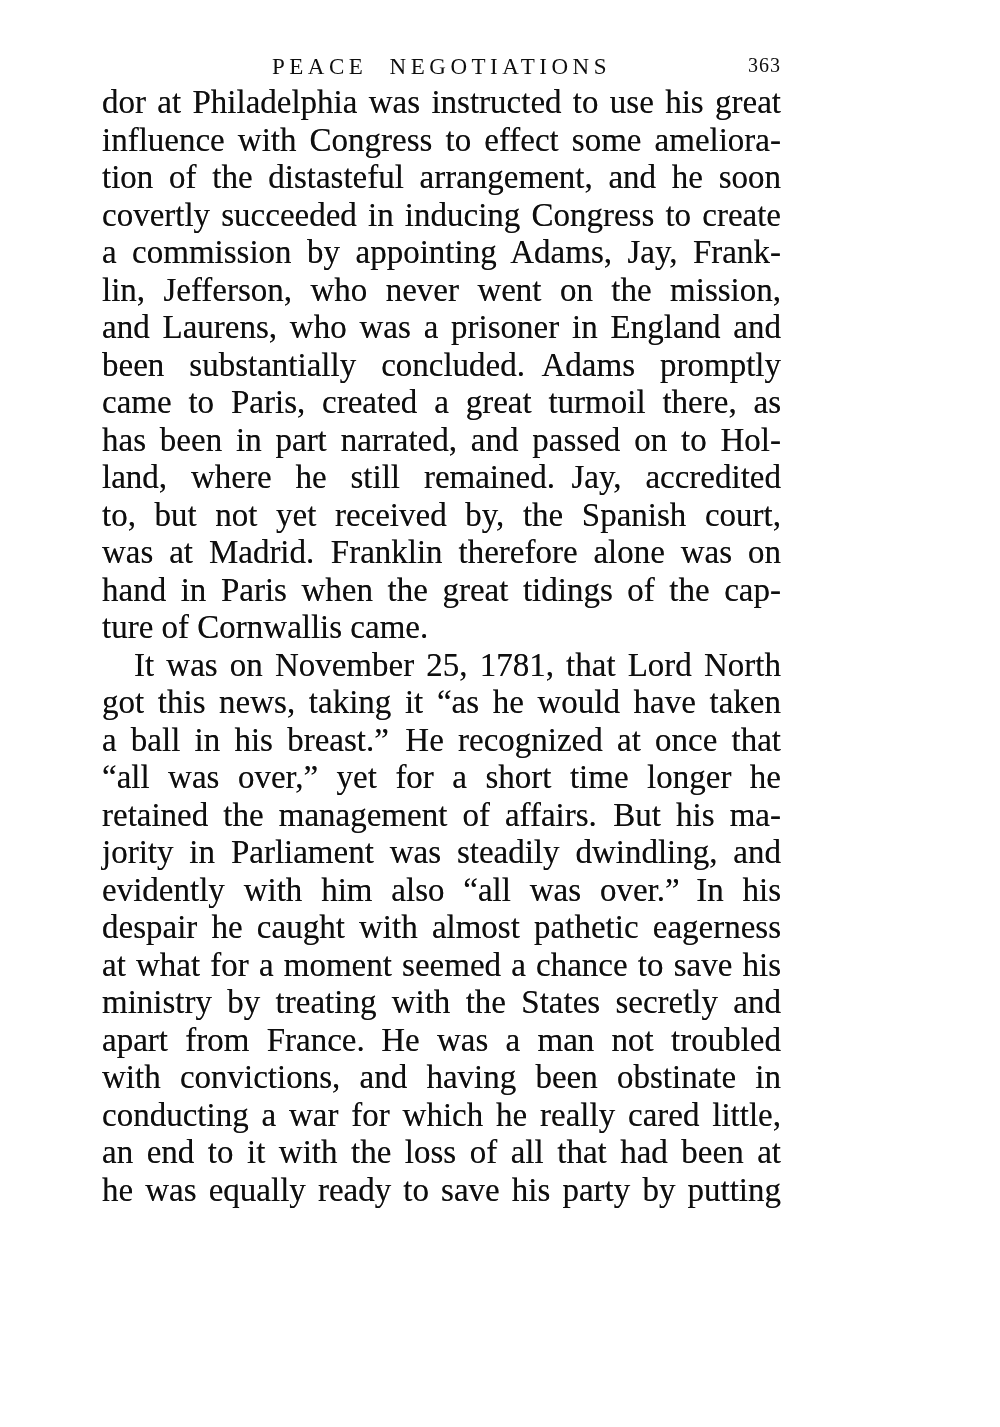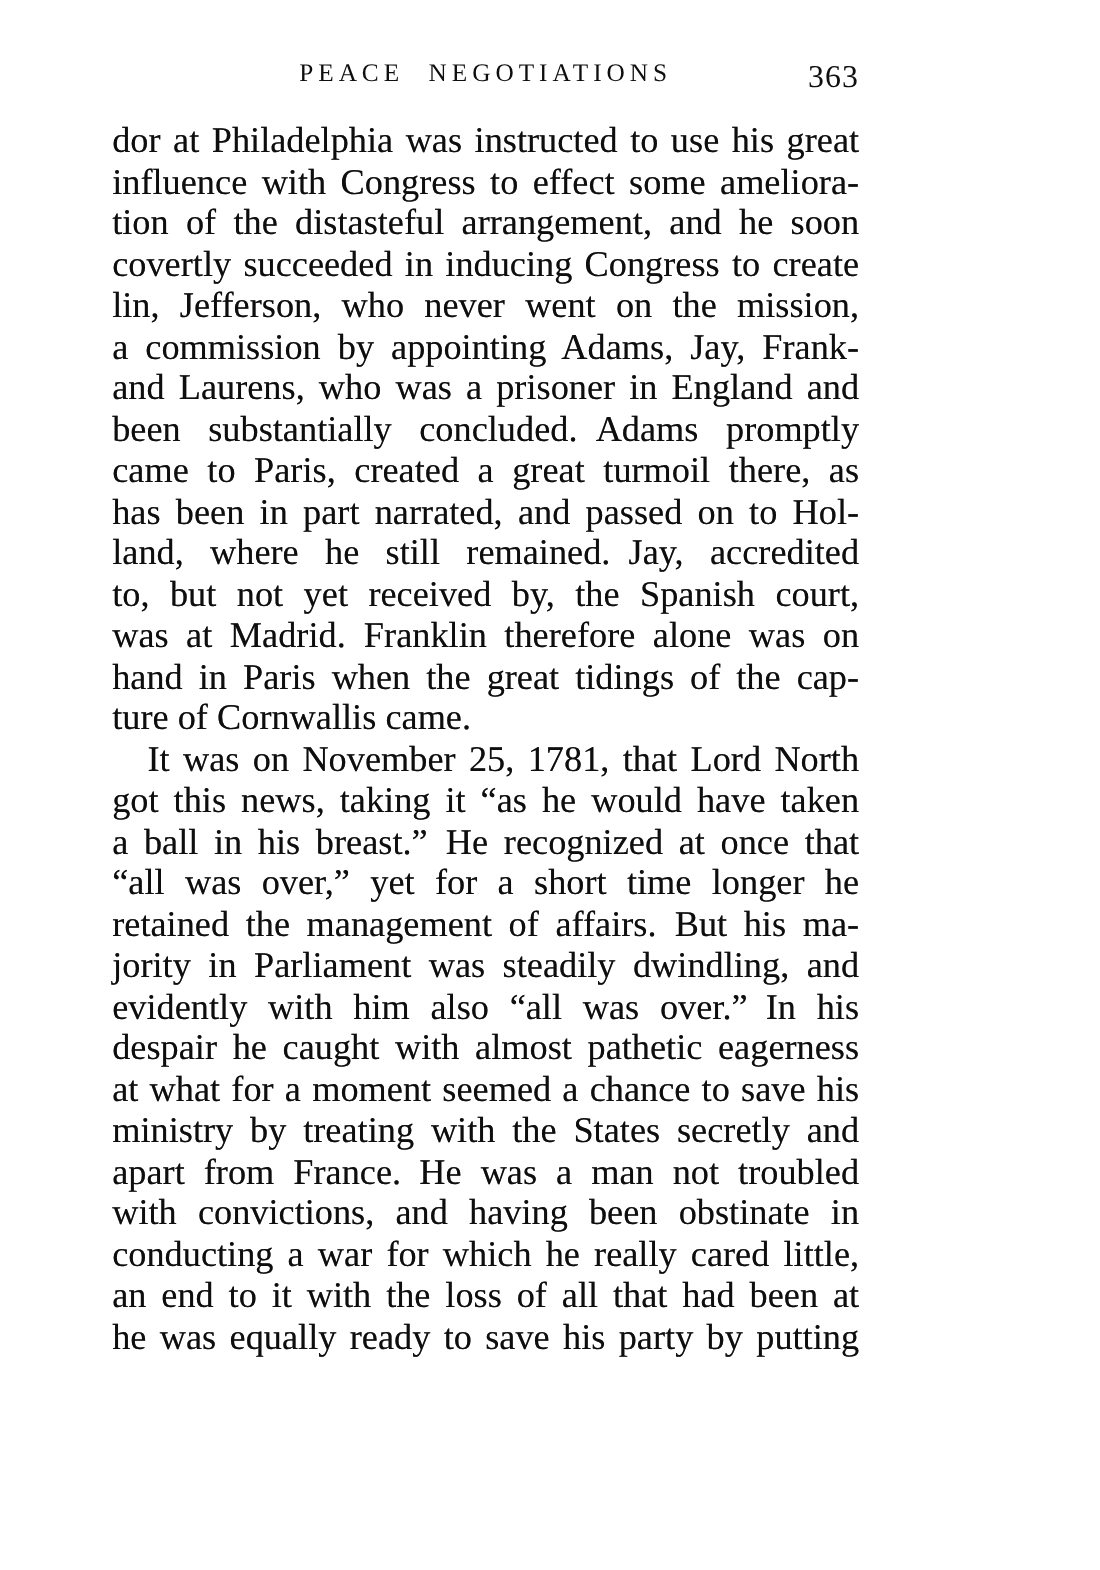--- a/index.html
+++ b/index.html
@@ -18,38 +18,37 @@
   }
   .column {
     position: absolute;
     left: 102px;
     top: 54px;
     width: 679px;
   }
   .running-header {
     position: relative;
     height: 30px;
-    margin-bottom: 26px;
   }
   .running-header .title {
     position: absolute;
     left: 50%;
     top: 0;
     transform: translateX(-50%);
     font-size: 23px;
     letter-spacing: 4.5px;
     word-spacing: 12px;
     white-space: nowrap;
     font-weight: 500;
   }
   .running-header .pagenum {
     position: absolute;
     right: 0;
     top: 0;
-    font-size: 29px;
+    font-size: 20px;
     letter-spacing: 1px;
   }
   .body-text {
     font-size: 33px;
     line-height: 37.5px;
     text-shadow: 0 0 0.4px rgba(0,0,0,0.55);
   }
   .line {
     text-align: justify;
     text-align-last: justify;
@@ -72,22 +71,22 @@
     <div class="running-header">
       <div class="title">PEACE NEGOTIATIONS</div>
       <div class="pagenum">363</div>
     </div>
 
     <div class="body-text">
       <div class="line">dor at Philadelphia was instructed to use his great</div>
       <div class="line">influence with Congress to effect some ameliora-</div>
       <div class="line">tion of the distasteful arrangement, and he soon</div>
       <div class="line">covertly succeeded in inducing Congress to create</div>
+      <div class="line">a commission by appointing Adams, Jay, Frank-</div>
       <div class="line">lin, Jefferson, who never went on the mission,</div>
-      <div class="line">a commission by appointing Adams, Jay, Frank-</div>
       <div class="line">and Laurens, who was a prisoner in England and</div>
       <div class="line">been substantially concluded. Adams promptly</div>
       <div class="line">came to Paris, created a great turmoil there, as</div>
       <div class="line">has been in part narrated, and passed on to Hol-</div>
       <div class="line">land, where he still remained. Jay, accredited</div>
       <div class="line">to, but not yet received by, the Spanish court,</div>
       <div class="line">was at Madrid. Franklin therefore alone was on</div>
       <div class="line">hand in Paris when the great tidings of the cap-</div>
       <div class="line para-end">ture of Cornwallis came.</div>
       <div class="line para-start">It was on November 25, 1781, that Lord North</div>

